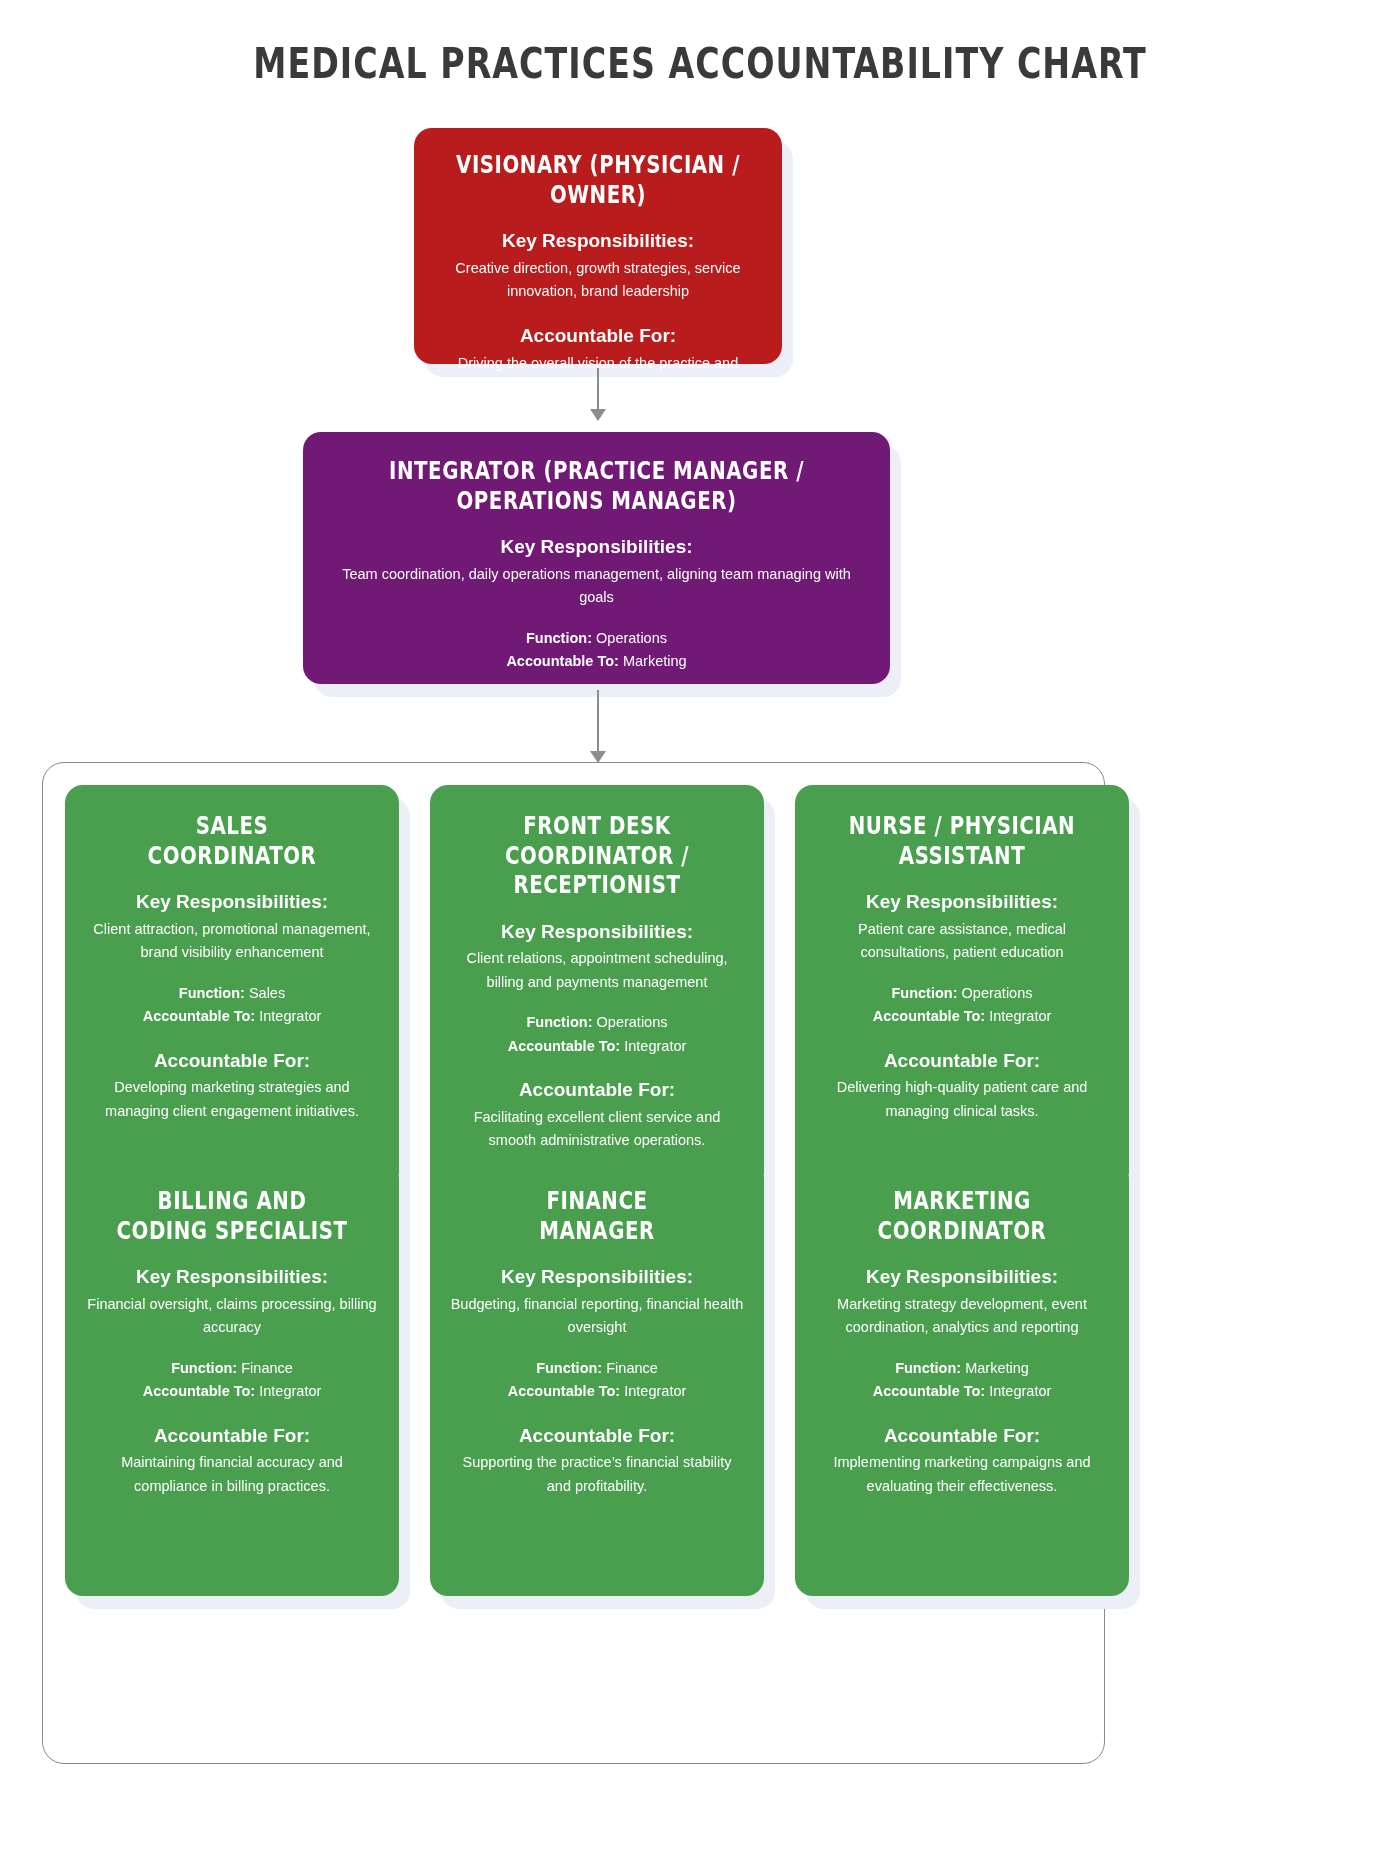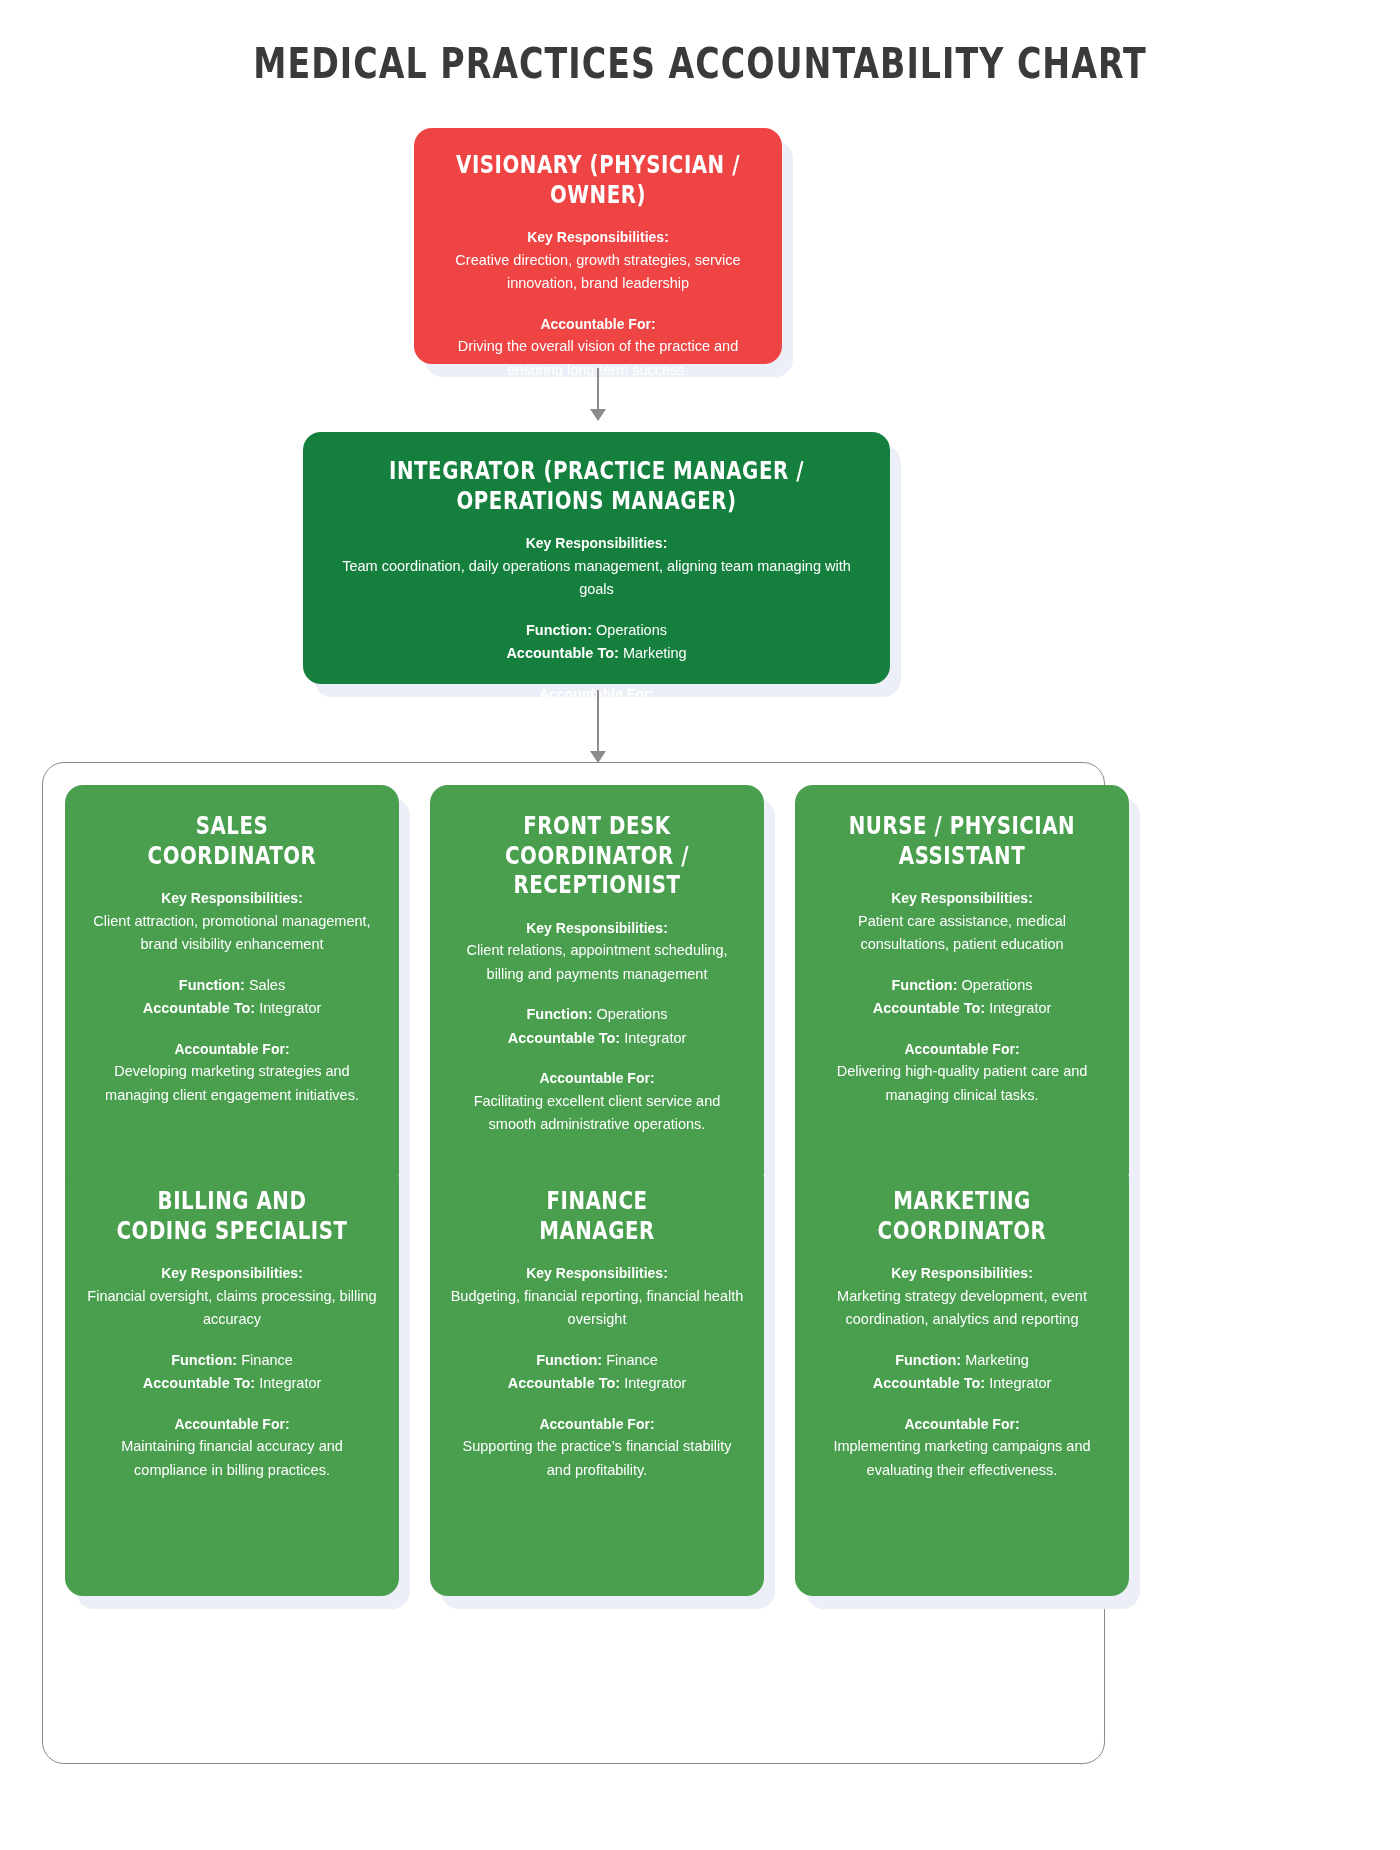--- a/index.html
+++ b/index.html
@@ -50,21 +50,21 @@
     letter-spacing: 0.6px;
     transform: scaleX(0.88);
     transform-origin: center center;
     line-height: 1.18;
   }
   .field-block {
     margin-top: 17px;
   }
   .field-label {
     font-weight: bold;
-    font-size: 14px;
+    font-size: 19px;
     line-height: 1.62;
     display: block;
   }
   .field-text {
     font-size: 14.5px;
     line-height: 1.62;
     font-weight: normal;
   }
   .inline-row {
     font-size: 14.5px;
@@ -73,35 +73,35 @@
   .inline-row b { font-weight: bold; }
 
   
   .visionary-wrap {
     position: absolute;
     left: 414px;
     top: 128px;
     width: 368px;
   }
   .node.visionary {
-    background: #ef4444;
+    background: #b91c1c;
     height: 236px;
     padding-top: 22px;
   }
   .node.visionary .node-title { font-size: 25px; }
 
   
   .integrator-wrap {
     position: absolute;
     left: 303px;
     top: 432px;
     width: 587px;
   }
   .node.integrator {
-    background: #15803d;
+    background: #701a75;
     height: 252px;
     padding-top: 24px;
   }
   .node.integrator .node-title { font-size: 25px; }
 
   
   .arrow {
     position: absolute;
     width: 2px;
     background: #8c8c8c;

